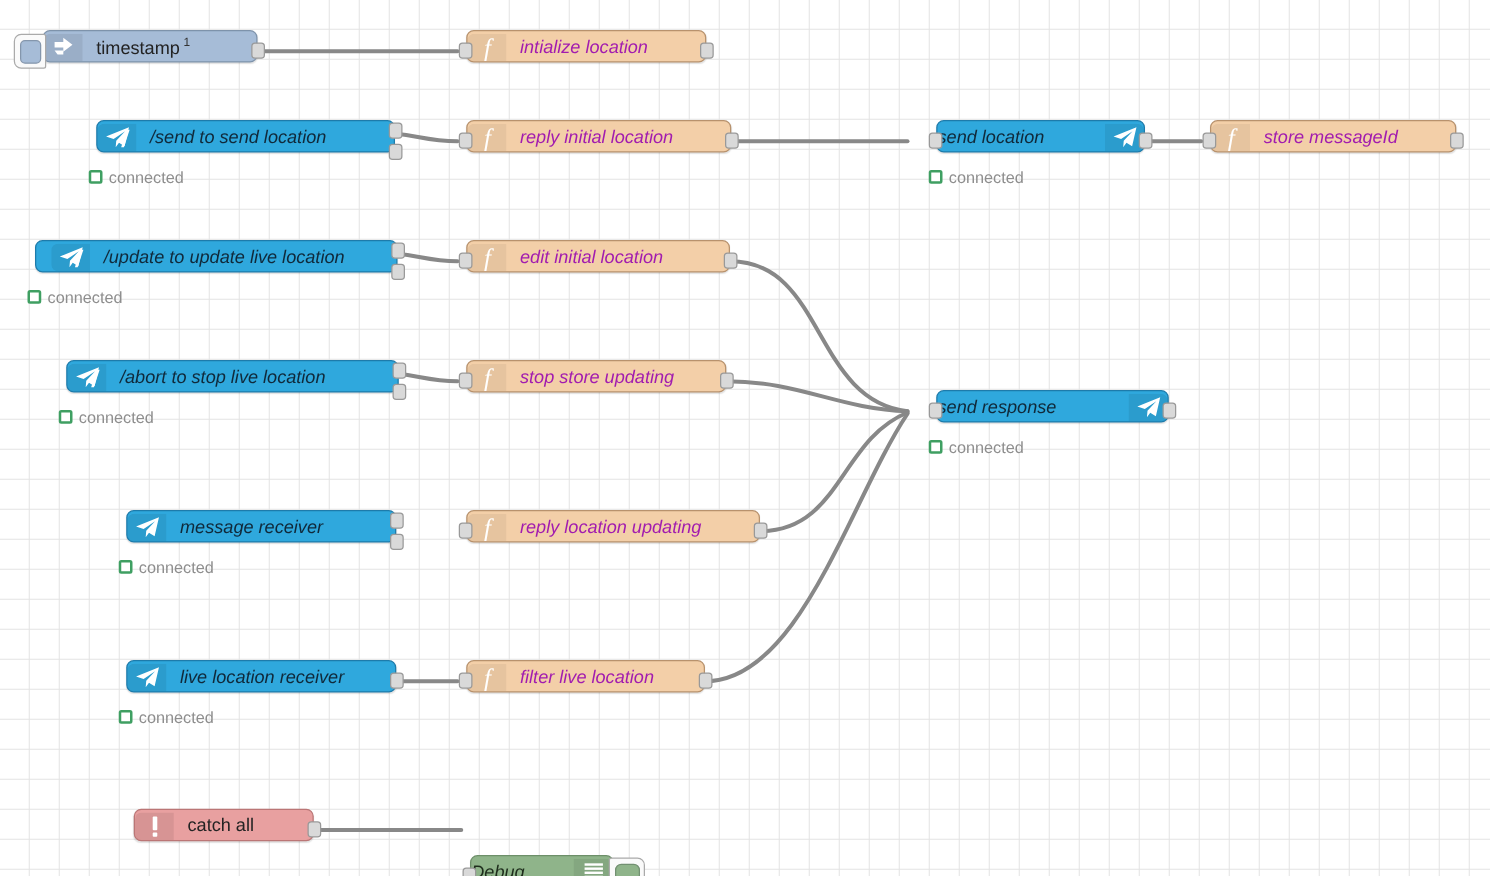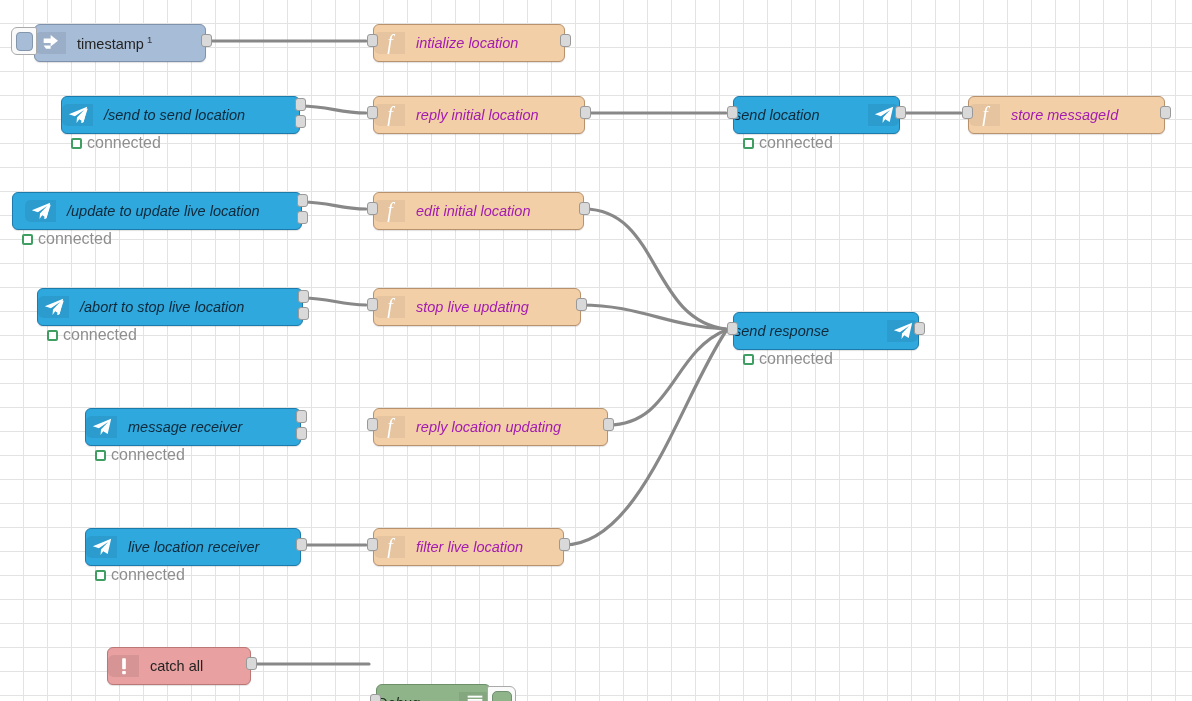--- a/index.html
+++ b/index.html
@@ -31,25 +31,25 @@
     fill: none;
     stroke: #888888;
     stroke-width: 3.2;
     stroke-linecap: round;
   }
 
   
   .node {
     position: absolute;
     box-sizing: border-box;
-    height: 38px;
+    height: 26px;
     border-radius: 6px;
     border: 1px solid #999999;
     display: flex;
-    align-items: center;
+    align-items: flex-end;
     overflow: visible;
     box-shadow: 0 1px 1px rgba(0,0,0,0.12);
   }
   .node .body {
     flex: 1 1 auto;
     display: flex;
     align-items: center;
     overflow: hidden;
     border-radius: 5px;
   }
@@ -70,21 +70,21 @@
     justify-content: center;
     align-self: stretch;
   }
   .icon-cell.left  { border-radius: 5px 0 0 5px; }
   .icon-cell.right { border-radius: 0 5px 5px 0; }
 
   
   .n-function  { background: #f3cfa8; border-color: #b8926d; }
   .n-function .icon-cell { background: rgba(0,0,0,0.05); }
 
-  .n-telegram  { background: #2fa8dd; border-color: #1d7bab; }
+  .n-telegram  { background: #2fa8dd; border-color: #1d7bab; margin-left: 16px; }
   .n-telegram .icon-cell { background: rgba(0,0,0,0.07); }
   .n-telegram .label { color: #10293a; }
 
   .n-inject    { background: #a6bcd7; border-color: #7e93ab; }
   .n-inject .icon-cell { background: rgba(0,0,0,0.07); }
   .n-inject .label { color: #232323; font-style: normal; }
 
   .n-catch     { background: #e8a0a0; border-color: #bb7676; }
   .n-catch .icon-cell { background: rgba(0,0,0,0.07); }
   .n-catch .label { color: #232323; font-style: normal; }
@@ -105,21 +105,21 @@
   }
   .port.in  { left: -7px; }
   .port.out { right: -7px; }
 
   
   .status {
     position: absolute;
     display: flex;
     align-items: center;
     gap: 5px;
-    font-size: 16px;
+    font-size: 13px;
     color: #8e8e8e;
     white-space: nowrap;
     font-style: normal;
   }
   .status .dot {
     width: 11px;
     height: 11px;
     box-sizing: border-box;
     border: 2.5px solid #3f9f62;
     background: #ffffff;
@@ -330,21 +330,21 @@
         <span class="dot"></span>
         <span>connected</span>
       </div>
       <div class="node n-function" style="left: 373px; top: 288px; width: 208px;">
         <div class="body">
           <div class="icon-cell left">
             <svg width="22" height="22" viewBox="0 0 24 24">
               <text x="12" y="19" text-anchor="middle" font-family="&quot;Liberation Serif&quot;, serif" font-size="22" font-style="italic" fill="#ffffff">f</text>
             </svg>
           </div>
-          <div class="label pad-l">stop live updating</div>
+          <div class="label pad-l">stop store updating</div>
         </div>
         <div class="port in" style="top: 9px;"></div>
         <div class="port out" style="top: 9px;"></div>
       </div>
       <div class="node n-telegram" style="left: 733px; top: 312px; width: 186px;">
         <div class="body">
           <div class="label center pad-r">send response</div>
           <div class="icon-cell right">
             <svg width="22" height="22" viewBox="0 0 24 24">
               <path d="M22 3 L2 11.2 L8.6 13.4 L18.6 6.6 L10.9 14.8 L10.4 20.6 L13.3 16.5 L18.2 19.6 Z" fill="#ffffff"></path>

